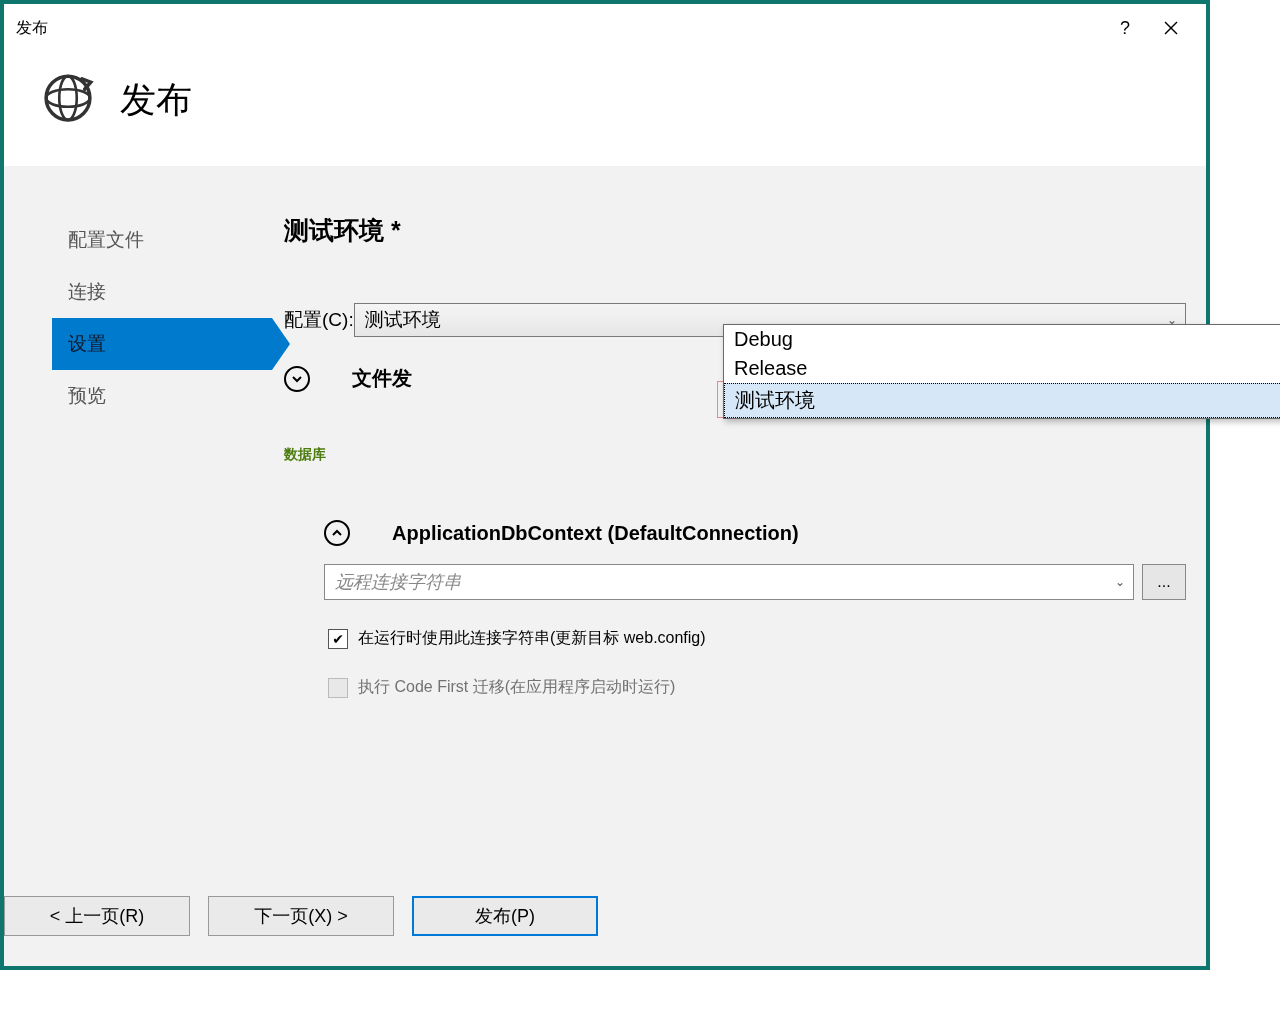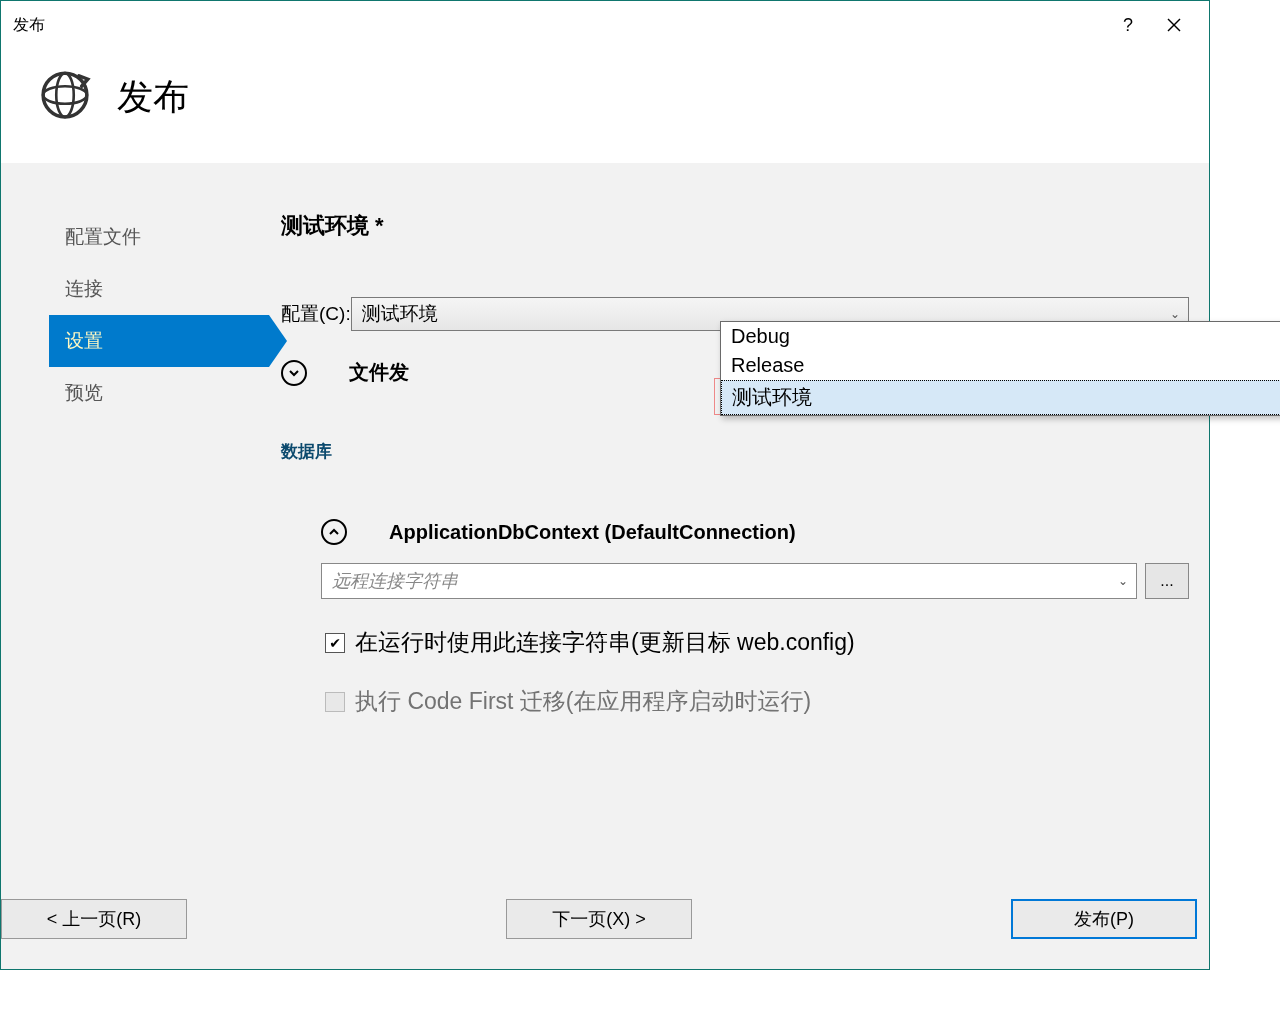--- a/index.html
+++ b/index.html
@@ -7,21 +7,21 @@
   font-family: "Microsoft YaHei", "Segoe UI", sans-serif;
   background: #fff;
   width: 1280px;
   height: 1010px;
   overflow: hidden;
 }
 .window {
   width: 1210px;
   height: 970px;
   margin: 0;
-  border: 1px solid #0f766e;
+  border: 4px solid #0f766e;
   background: #fff;
   display: flex;
   flex-direction: column;
 }
 .titlebar {
   height: 48px;
   display: flex;
   align-items: center;
   padding: 0 12px;
   background: #fff;
@@ -59,39 +59,39 @@
   align-items: center;
   padding-left: 16px;
   font-size: 19px;
   color: #555;
   position: relative;
   width: 220px;
   text-align: center;
 }
 .sidebar-item.active {
   background: #007acc;
-  color: #fef9c3;
+  color: #0f172a;
 }
 .sidebar-item.active::after {
   content: "";
   position: absolute;
   right: -18px;
   top: 0;
   width: 0; height: 0;
   border-top: 26px solid transparent;
   border-bottom: 26px solid transparent;
   border-left: 18px solid #007acc;
 }
 .main {
   flex: 1;
   padding-right: 12px;
   position: relative;
 }
 .section-title {
-  font-size: 22px;
+  font-size: 25px;
   font-weight: bold;
   color: #000;
   margin-bottom: 56px;
 }
 .config-row {
   display: flex;
   align-items: center;
   margin-bottom: 28px;
 }
 .config-label { font-size: 19px; color: #000; }
@@ -152,23 +152,23 @@
 }
 .circ-btn {
   width: 26px; height: 26px;
   border: 2px solid #000;
   border-radius: 50%;
   display: flex; align-items: center; justify-content: center;
   font-size: 14px;
 }
 .bold-label { font-size: 20px; font-weight: bold; color: #000; margin-left: 32px; }
 .section-db-title {
-  font-size: 17px;
+  font-size: 14px;
   font-weight: bold;
-  color: #0c4a6e;
+  color: #4d7c0f;
   margin-top: 54px;
   margin-bottom: 56px;
 }
 .db-group { padding-left: 40px; }
 .conn-row {
   display: flex;
   align-items: center;
   gap: 8px;
   margin-top: 18px;
 }
@@ -212,28 +212,28 @@
   margin-left: 4px;
 }
 .chk {
   width: 20px; height: 20px;
   border: 1px solid #555;
   background: #fff;
   display: flex; align-items: center; justify-content: center;
   font-size: 14px;
 }
 .chk.disabled { background: #e8e8e8; border-color: #bbb; }
-.check-label { font-size: 23px; color: #000; }
+.check-label { font-size: 16px; color: #000; }
 .check-label.disabled { color: #737373; }
 .footer {
   height: 88px;
   background: #f2f2f2;
   display: flex;
   align-items: center;
-  justify-content: space-between;
+  justify-content: flex-start;
   gap: 18px;
   padding: 0 12px 12px 0;
 }
 .footer-btn {
   width: 186px;
   height: 40px;
   border: 1px solid #999;
   background: #eaeaea;
   font-size: 18px;
   display: flex;

